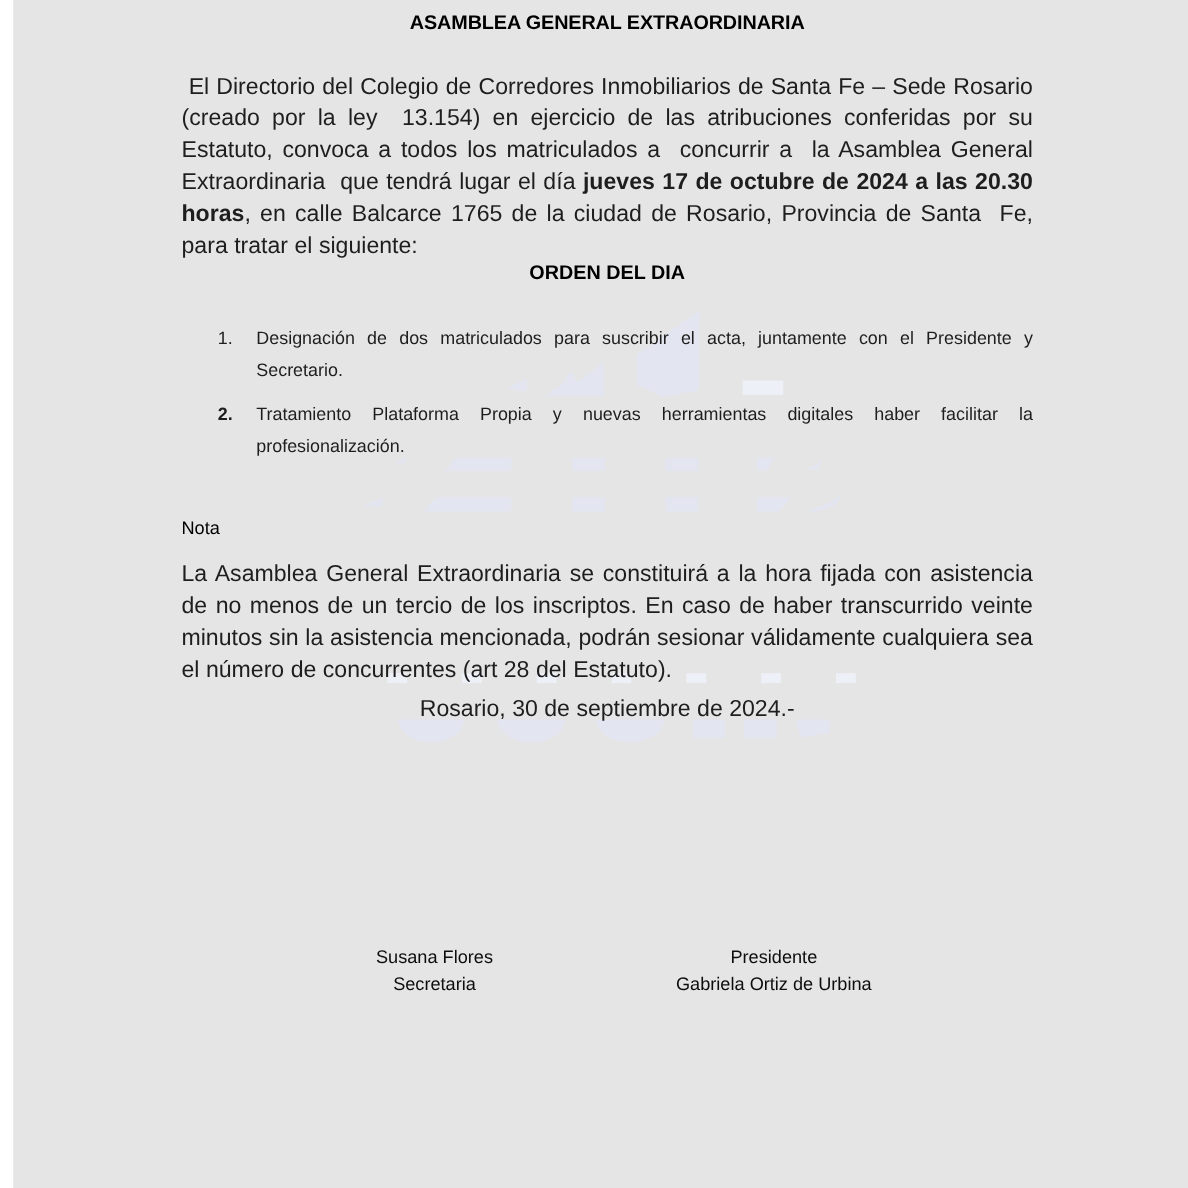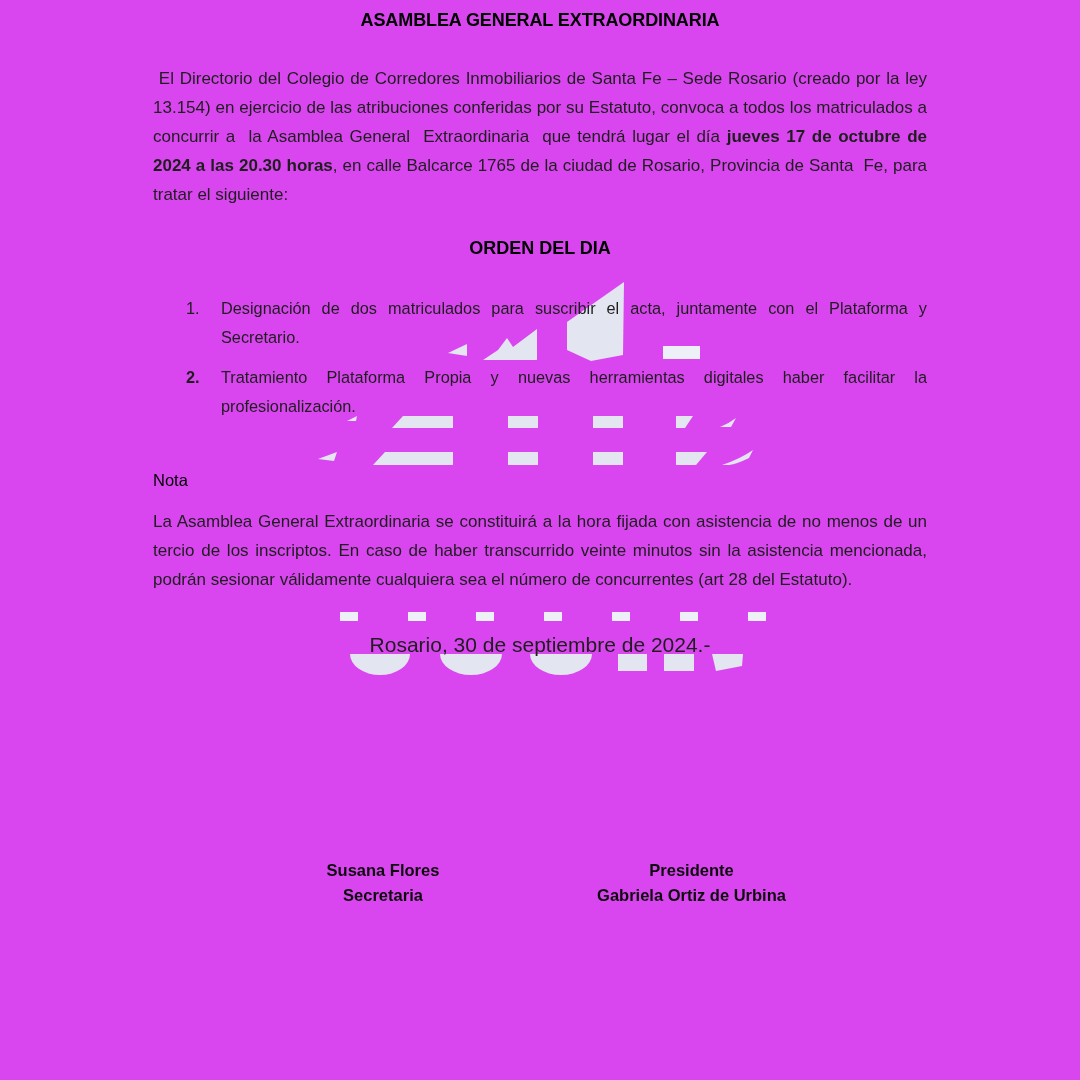--- a/index.html
+++ b/index.html
@@ -2,30 +2,30 @@
 <html lang="es"><head>
 <meta charset="utf-8">
 <style>
   html,body{margin:0;padding:0;background:#ffffff;}
   body{
     width:1080px;height:1080px;position:relative;overflow:hidden;
     font-family:"Liberation Sans", sans-serif;
     color:#1e1e1e;
     -webkit-font-smoothing:antialiased;
   }
-  .page{position:absolute;inset:0;background:#d946ef;}
+  .page{position:absolute;inset:0;background:#e5e5e5;margin-left:12px;}
   .watermark{position:absolute;left:280px;top:270px;pointer-events:none;}
 
   .doc-title{
     position:absolute;top:10px;left:0;width:1080px;
     text-align:center;font-weight:bold;font-size:18px;color:#000;
     letter-spacing:-0.1px;
   }
   .para{
-    font-size:17px;line-height:29px;text-align:justify;
+    font-size:21px;line-height:29px;text-align:justify;
     white-space:pre-wrap;
   }
   .intro{position:absolute;top:64px;left:153px;width:774px;}
   .b{font-weight:bold;}
   .agenda-heading{
     position:absolute;top:238px;left:0;width:1080px;
     text-align:center;font-weight:bold;font-size:18px;color:#000;
   }
   .agenda-list{position:absolute;top:294px;left:186px;width:741px;}
   .agenda-item{display:flex;margin-bottom:11px;font-size:16.3px;line-height:29px;}
@@ -35,21 +35,21 @@
     position:absolute;top:471px;left:153px;
     font-weight:normal;font-size:16.5px;color:#000;
   }
   .note-para{position:absolute;top:507px;left:153px;width:774px;}
   .date-line{
     position:absolute;top:633px;left:153px;width:774px;
     text-align:center;font-size:21px;
   }
   .sig{
     position:absolute;top:858px;text-align:center;
-    font-weight:bold;font-size:16.5px;line-height:25px;color:#0d0d0d;
+    font-weight:normal;font-size:16.5px;line-height:25px;color:#0d0d0d;
   }
   .sig-left{left:268px;width:230px;}
   .sig-right{left:559px;width:265px;}
 </style>
 </head>
 <body>
 
 <div class="page">
 
   <svg class="watermark" width="520" height="420" viewBox="280 270 520 420" aria-hidden="true">
@@ -94,21 +94,21 @@
 
   <div class="doc-title">ASAMBLEA GENERAL EXTRAORDINARIA</div>
 
   <div class="para intro"><span> El Directorio del Colegio de Corredores Inmobiliarios de Santa Fe – Sede Rosario (creado por la ley  13.154) en ejercicio de las atribuciones conferidas por su Estatuto, convoca a todos los matriculados a  concurrir a  la Asamblea General  Extraordinaria  que tendrá lugar el día </span><span class="b">jueves 17 de octubre de 2024 a las 20.30 horas</span><span>, en calle Balcarce 1765 de la ciudad de Rosario, Provincia de Santa  Fe, para tratar el siguiente:</span></div>
 
   <div class="agenda-heading">ORDEN DEL DIA</div>
 
   <div class="agenda-list">
     <div class="agenda-item">
       <span class="agenda-num">1.</span>
-      <span class="agenda-text">Designación de dos matriculados para suscribir el acta, juntamente con el Plataforma y Secretario.</span>
+      <span class="agenda-text">Designación de dos matriculados para suscribir el acta, juntamente con el Presidente y Secretario.</span>
     </div>
     <div class="agenda-item">
       <span class="agenda-num b">2.</span>
       <span class="agenda-text">Tratamiento Plataforma Propia y nuevas herramientas digitales haber facilitar la profesionalización.</span>
     </div>
   </div>
 
   <div class="note-heading">Nota</div>
   <div class="para note-para">La Asamblea General Extraordinaria se constituirá a la hora fijada con asistencia de no menos de un tercio de los inscriptos. En caso de haber transcurrido veinte minutos sin la asistencia mencionada, podrán sesionar válidamente cualquiera sea el número de concurrentes (art 28 del Estatuto).</div>
 

